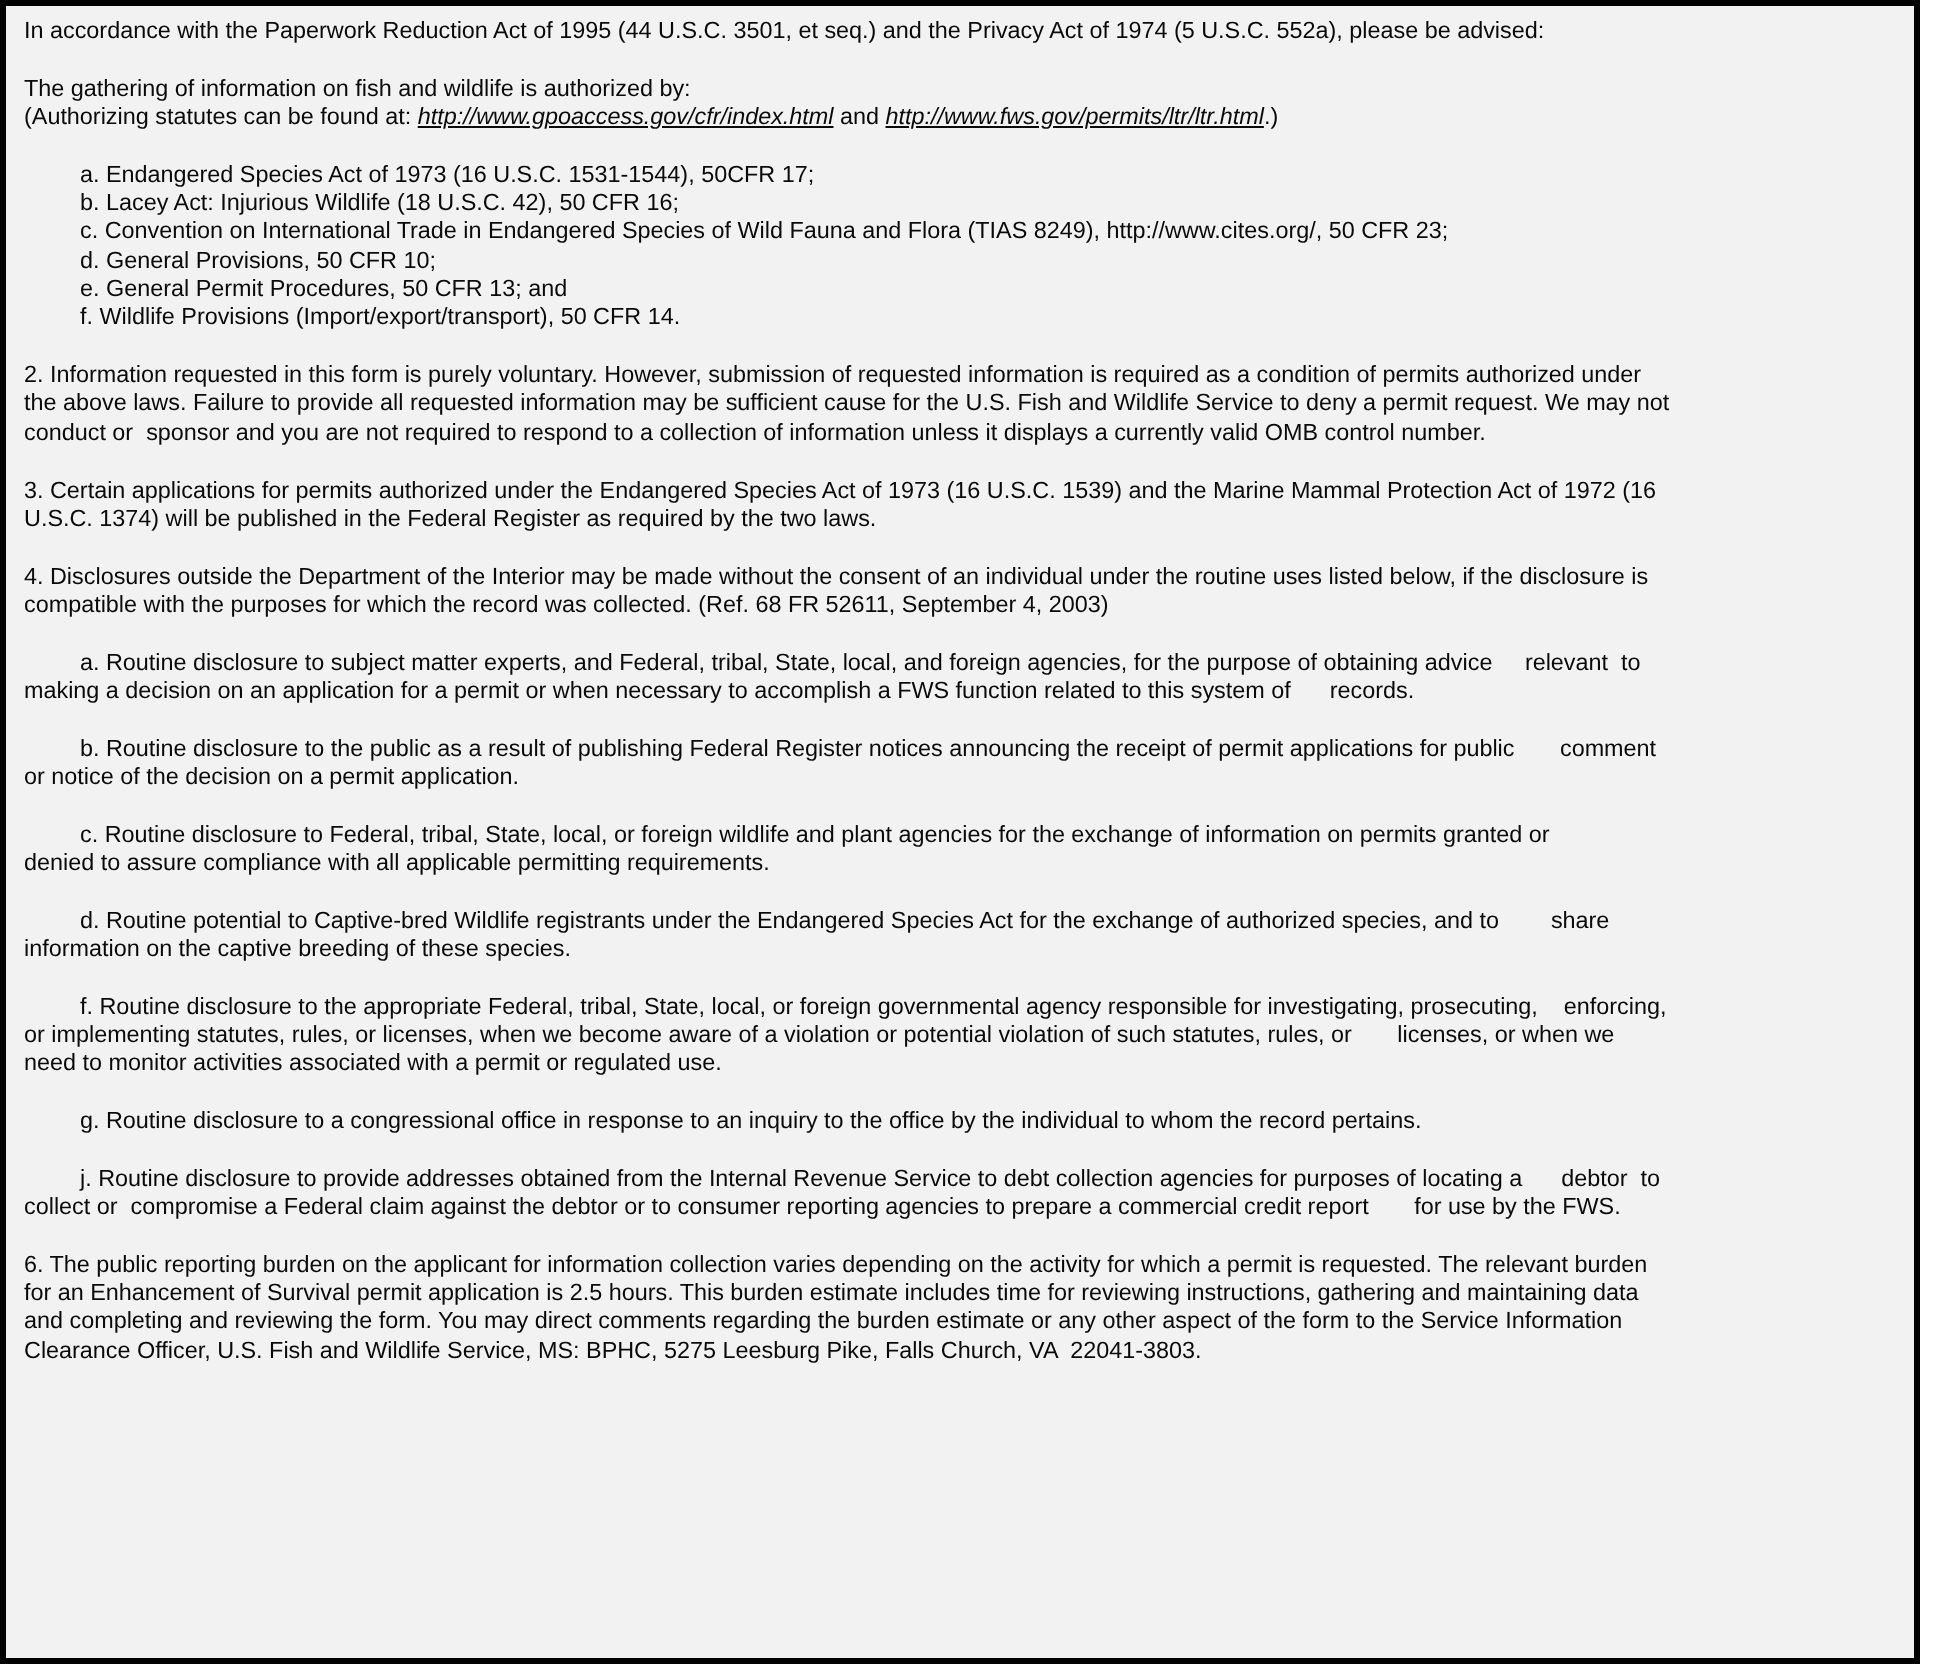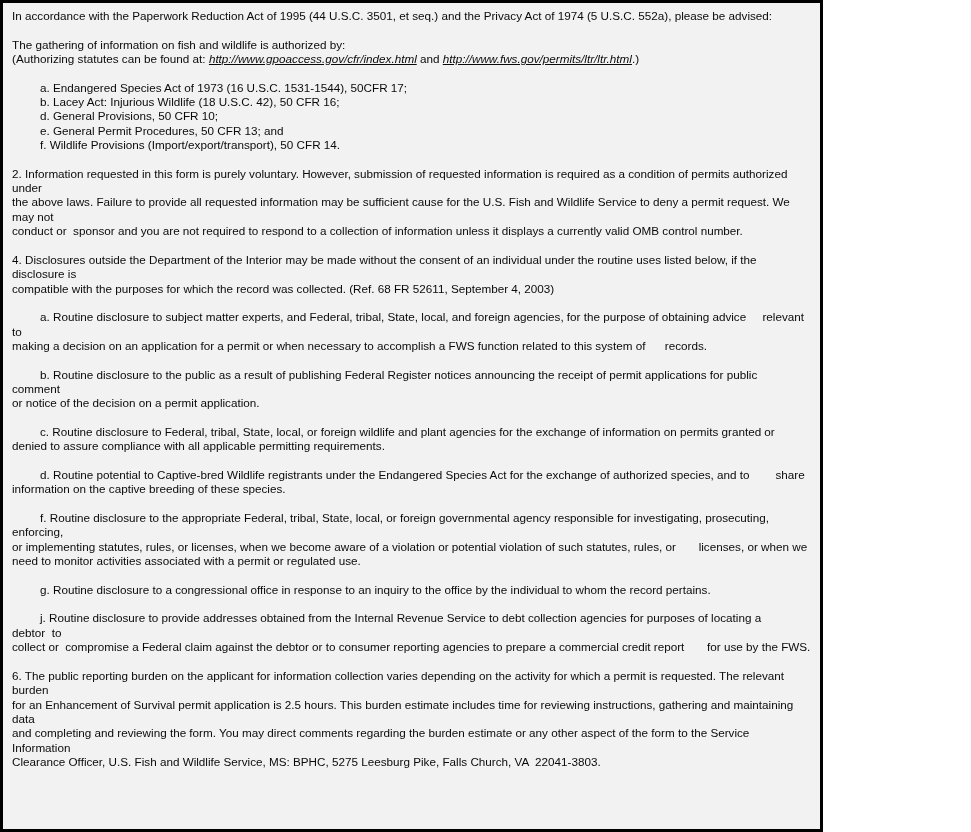--- a/index.html
+++ b/index.html
@@ -1,17 +1,17 @@
 <!DOCTYPE html>
 <html><head>
 <meta charset="utf-8">
 <style>
   html, body { margin: 0; padding: 0; background: #ffffff; }
   .page {
-    width: 823px;
+    width: 960px;
     height: 832px;
     box-sizing: border-box;
     border: 3px solid #000000;
     background: #f2f2f2;
     padding: 6px 9px;
     font-family: "Liberation Sans", sans-serif;
     font-size: 11.7px;
     line-height: 14.35px;
     color: #0a0a0a;
     overflow: hidden;
@@ -30,29 +30,32 @@
   <div class="para pre">In accordance with the Paperwork Reduction Act of 1995 (44 U.S.C. 3501, et seq.) and the Privacy Act of 1974 (5 U.S.C. 552a), please be advised:</div>
 
   <div class="para">
     <div class="pre">The gathering of information on fish and wildlife is authorized by:</div>
     <div><span>(Authorizing statutes can be found at: </span><a class="doclink">http://www.gpoaccess.gov/cfr/index.html</a><span> and </span><a class="doclink">http://www.fws.gov/permits/ltr/ltr.html</a><span>.)</span></div>
   </div>
 
   <div class="para">
     <div class="statute">a. Endangered Species Act of 1973 (16 U.S.C. 1531-1544), 50CFR 17;</div>
     <div class="statute">b. Lacey Act: Injurious Wildlife (18 U.S.C. 42), 50 CFR 16;</div>
+    <div class="statute">c. Convention on International Trade in Endangered Species of Wild Fauna and Flora (TIAS 8249), http://www.cites.org/, 50 CFR 23;</div>
     <div class="statute">d. General Provisions, 50 CFR 10;</div>
     <div class="statute">e. General Permit Procedures, 50 CFR 13; and</div>
     <div class="statute">f. Wildlife Provisions (Import/export/transport), 50 CFR 14.</div>
   </div>
 
   <div class="para pre">2. Information requested in this form is purely voluntary. However, submission of requested information is required as a condition of permits authorized under
 the above laws. Failure to provide all requested information may be sufficient cause for the U.S. Fish and Wildlife Service to deny a permit request. We may not
 conduct or  sponsor and you are not required to respond to a collection of information unless it displays a currently valid OMB control number.</div>
 
+  <div class="para pre">3. Certain applications for permits authorized under the Endangered Species Act of 1973 (16 U.S.C. 1539) and the Marine Mammal Protection Act of 1972 (16
+U.S.C. 1374) will be published in the Federal Register as required by the two laws.</div>
 
   <div class="para pre">4. Disclosures outside the Department of the Interior may be made without the consent of an individual under the routine uses listed below, if the disclosure is
 compatible with the purposes for which the record was collected. (Ref. 68 FR 52611, September 4, 2003)</div>
 
   <div class="para subitem">a. Routine disclosure to subject matter experts, and Federal, tribal, State, local, and foreign agencies, for the purpose of obtaining advice     relevant  to
 making a decision on an application for a permit or when necessary to accomplish a FWS function related to this system of      records.</div>
   <div class="para subitem">b. Routine disclosure to the public as a result of publishing Federal Register notices announcing the receipt of permit applications for public       comment
 or notice of the decision on a permit application.</div>
   <div class="para subitem">c. Routine disclosure to Federal, tribal, State, local, or foreign wildlife and plant agencies for the exchange of information on permits granted or
 denied to assure compliance with all applicable permitting requirements.</div>

